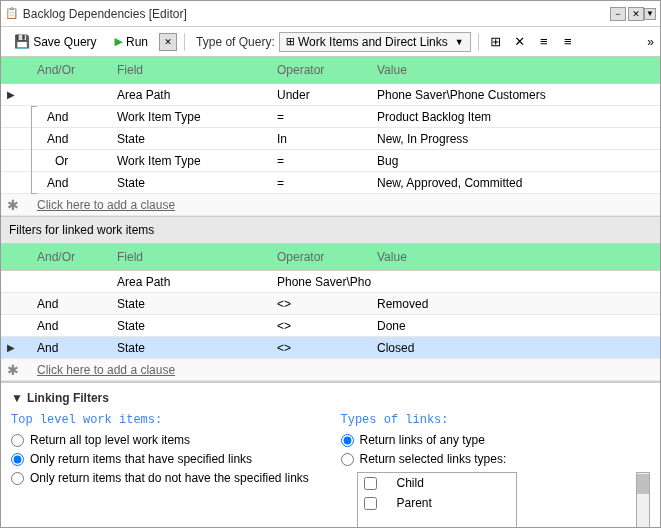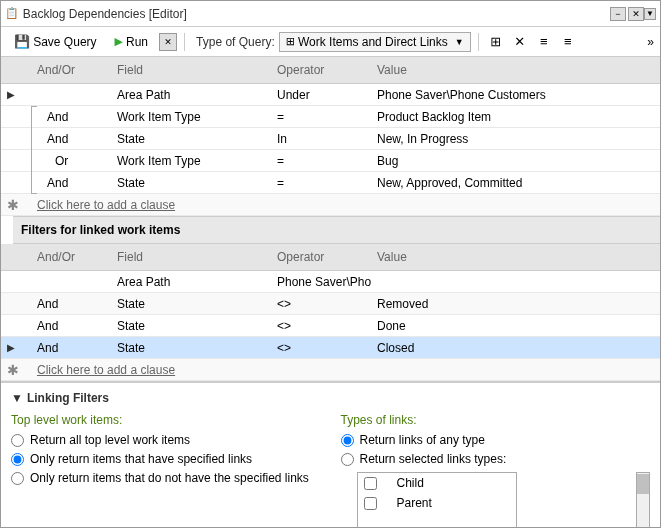--- a/index.html
+++ b/index.html
@@ -19,45 +19,45 @@
     .toolbar-separator { width: 1px; height: 18px; background: #ccc; margin: 0 3px; }
     .toolbar-label { font-size: 12px; color: #333; margin-left: 4px; }
     .query-type-btn { display: flex; align-items: center; gap: 3px; padding: 2px 6px; border: 1px solid #aaa; background: #f5f5f5; cursor: pointer; font-size: 12px; }
     .toolbar-icon { width: 20px; height: 20px; border: 1px solid transparent; display: flex; align-items: center; justify-content: center; cursor: pointer; font-size: 11px; }
 
     
     .main-content { flex: 1; overflow-y: auto; padding: 0; }
 
     
     .query-grid { margin: 0; }
-    .grid-header { display: grid; grid-template-columns: 30px 80px 160px 100px 1fr; background: #e5e5e5; border-bottom: 1px solid #ccc; padding: 4px 0; }
+    .grid-header { display: grid; grid-template-columns: 30px 80px 160px 100px 1fr; background: #86efac; border-bottom: 1px solid #ccc; padding: 4px 0; }
     .grid-header-cell { padding: 2px 6px; font-size: 12px; color: #666; }
     
     .grid-row { display: grid; grid-template-columns: 30px 80px 160px 100px 1fr; border-bottom: 1px solid #e8e8e8; min-height: 22px; align-items: center; }
     .grid-row.selected { background: #cce4ff; }
     .grid-cell { padding: 2px 6px; font-size: 12px; overflow: hidden; white-space: nowrap; }
     .grid-cell.has-arrow { display: flex; align-items: center; }
     .row-arrow { color: #333; font-size: 10px; }
     
     .add-clause-row { display: grid; grid-template-columns: 30px 1fr; border-bottom: 1px solid #e8e8e8; min-height: 22px; align-items: center; background: #f9f9f9; }
     .add-clause-cell { padding: 2px 6px; font-size: 12px; color: #666; cursor: pointer; text-decoration: underline; }
     .asterisk { color: #888; font-size: 14px; }
 
     
-    .section-header { background: #e8e8e8; padding: 6px 8px; font-size: 12px; font-weight: 700; border-top: 1px solid #ccc; border-bottom: 1px solid #ccc; margin-top: 0; margin-left: 12px; }
+    .section-header { background: #e8e8e8; padding: 6px 8px; font-size: 12px; font-weight: 400; border-top: 1px solid #ccc; border-bottom: 1px solid #ccc; margin-top: 0; }
 
     
     .linking-filters { padding: 8px 10px; border-top: 2px solid #ccc; }
     .linking-filters-title { font-size: 12px; font-weight: 600; color: #333; display: flex; align-items: center; gap: 4px; margin-bottom: 8px; }
     
     .linking-content { display: flex; gap: 20px; }
     .linking-left { flex: 1; }
     .linking-right { flex: 1; }
     
-    .linking-group-label { font-size: 12px; color: #4d7c0f; margin-bottom: 6px; }
+    .linking-group-label { font-size: 12px; color: #3b82f6; margin-bottom: 6px; font-family: Liberation Mono, monospace; }
     .radio-option { display: flex; align-items: center; gap: 6px; margin-bottom: 5px; cursor: pointer; }
     .radio-option input[type=radio] { margin: 0; cursor: pointer; }
     .radio-label { font-size: 12px; }
     
     .link-types-box { border: 1px solid #aaa; margin-top: 6px; background: #fff; width: 160px; height: 70px; overflow-y: auto; position: relative; }
     .link-type-item { display: flex; align-items: center; gap: 20px; padding: 3px 6px; }
     .link-type-item input[type=checkbox] { margin: 0; }
     .link-type-label { font-size: 12px; }
   </style>
 </head>

